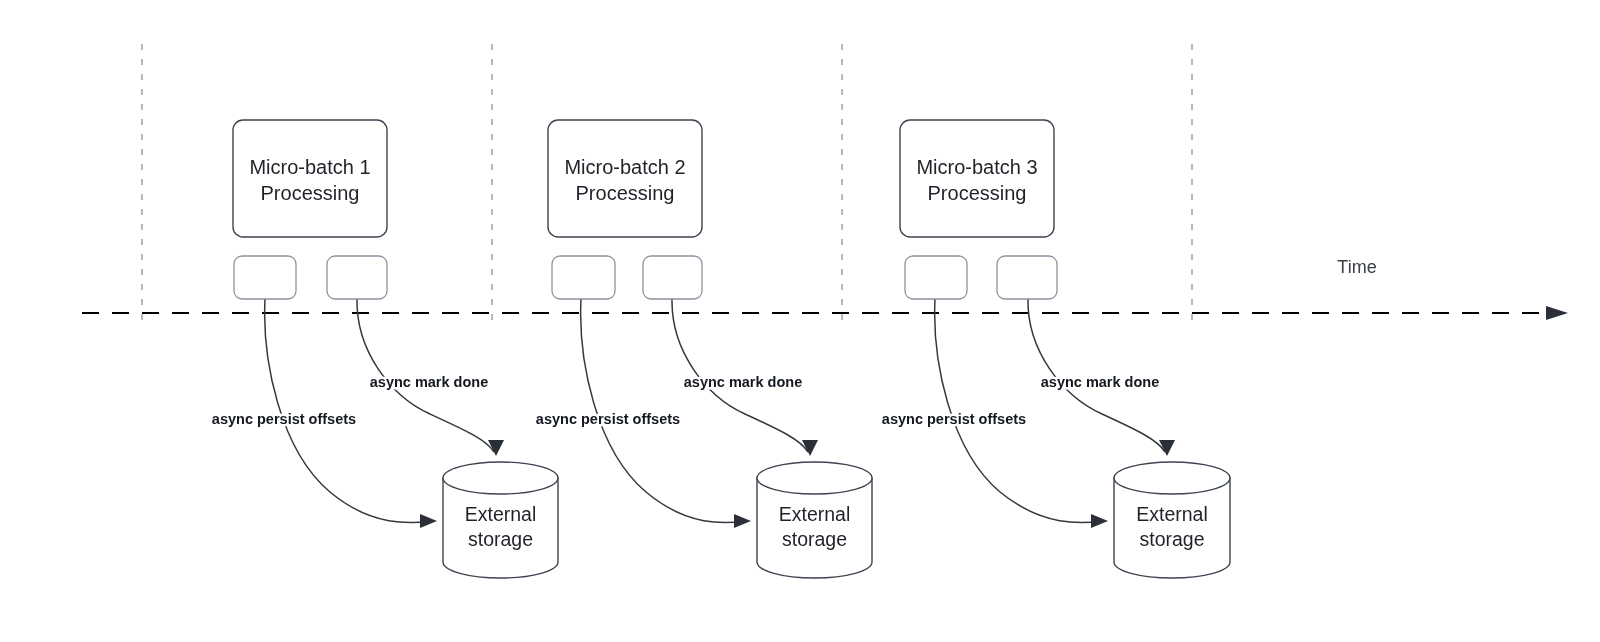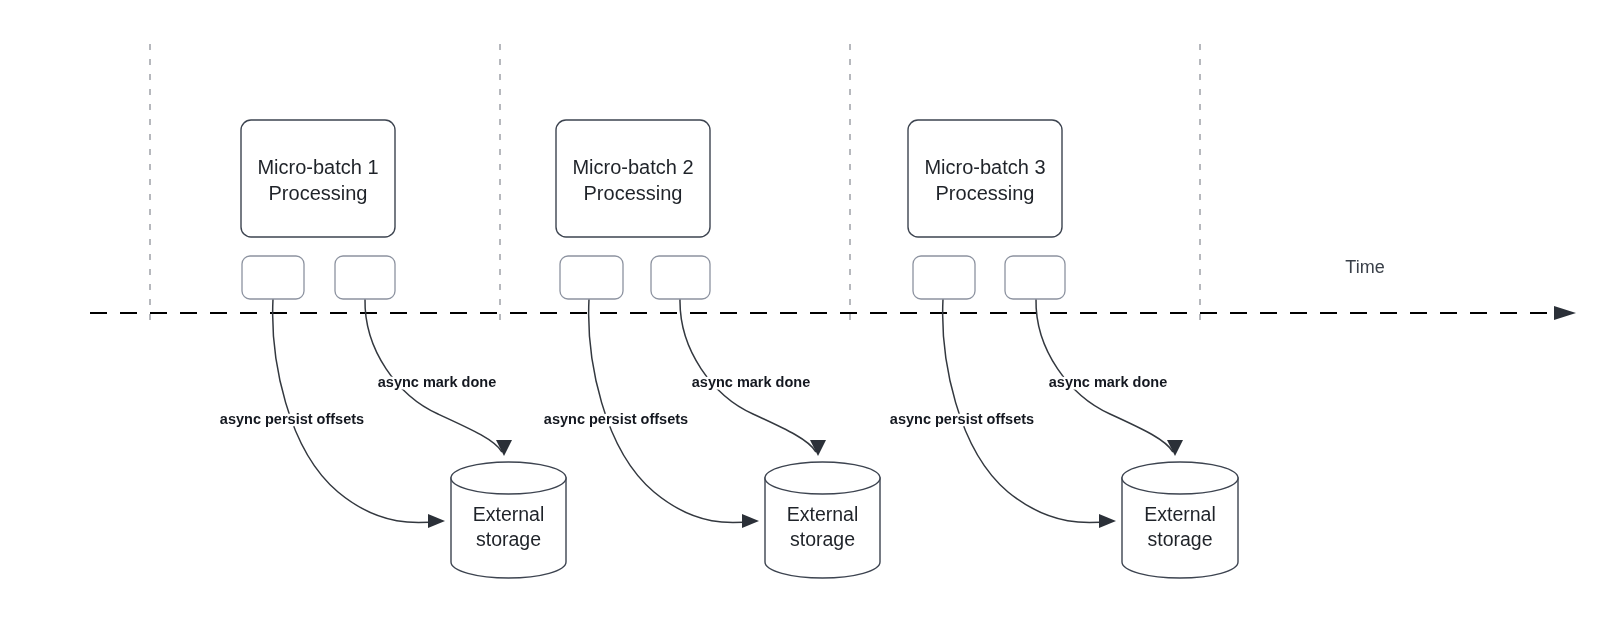--- a/index.html
+++ b/index.html
@@ -11,21 +11,20 @@
     width: 1600px;
     height: 642px;
     overflow: hidden;
     font-family: "Liberation Sans", sans-serif;
   }
   #diagram-root {
     position: relative;
     width: 1272px;
     height: 642px;
     background: #ffffff;
-    padding-left: 8px;
   }
   svg.diagram {
     display: block;
     width: 1600px;
     height: 642px;
   }
   .shape-stroke {
     fill: #ffffff;
     stroke: #3d4450;
     stroke-width: 1.4;

